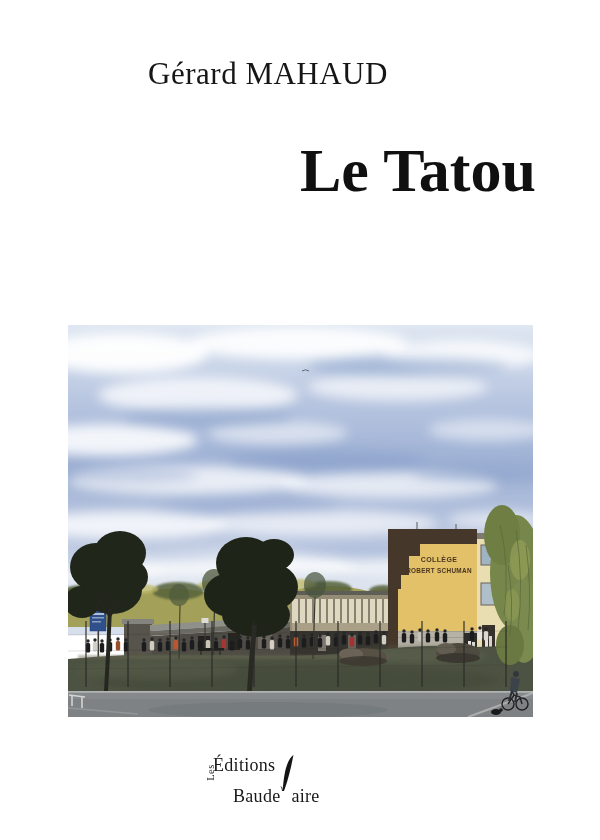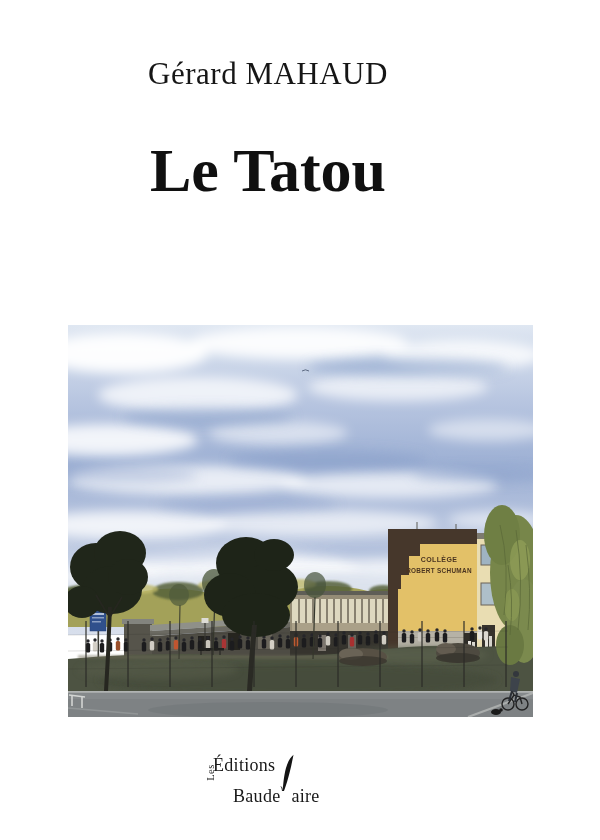--- a/index.html
+++ b/index.html
@@ -5,21 +5,21 @@
   html,body { margin:0; padding:0; background:#ffffff; }
   .page {
     position:relative; width:536px; height:840px; background:#ffffff;
     overflow:hidden; font-family:"Liberation Serif", serif;
   }
   .author {
     position:absolute; top:56px; left:0; width:100%; text-align:center;
     font-size:31px; line-height:36px; color:#161616; letter-spacing:0.5px;
   }
   .title {
-    position:absolute; top:138px; left:0; width:100%; text-align:center;
+    position:absolute; top:138px; left:0; width:100%; text-align:right;
     font-size:62px; line-height:64px; font-weight:bold; color:#101010;
   }
   .subtitle {
     position:absolute; top:220px; left:0; width:100%; text-align:center;
     font-size:29px; line-height:34px; color:#7283a8;
   }
   .photo {
     position:absolute; left:68px; top:325px; width:465px; height:392px;
   }
   .photo svg { display:block; width:100%; height:100%; }

